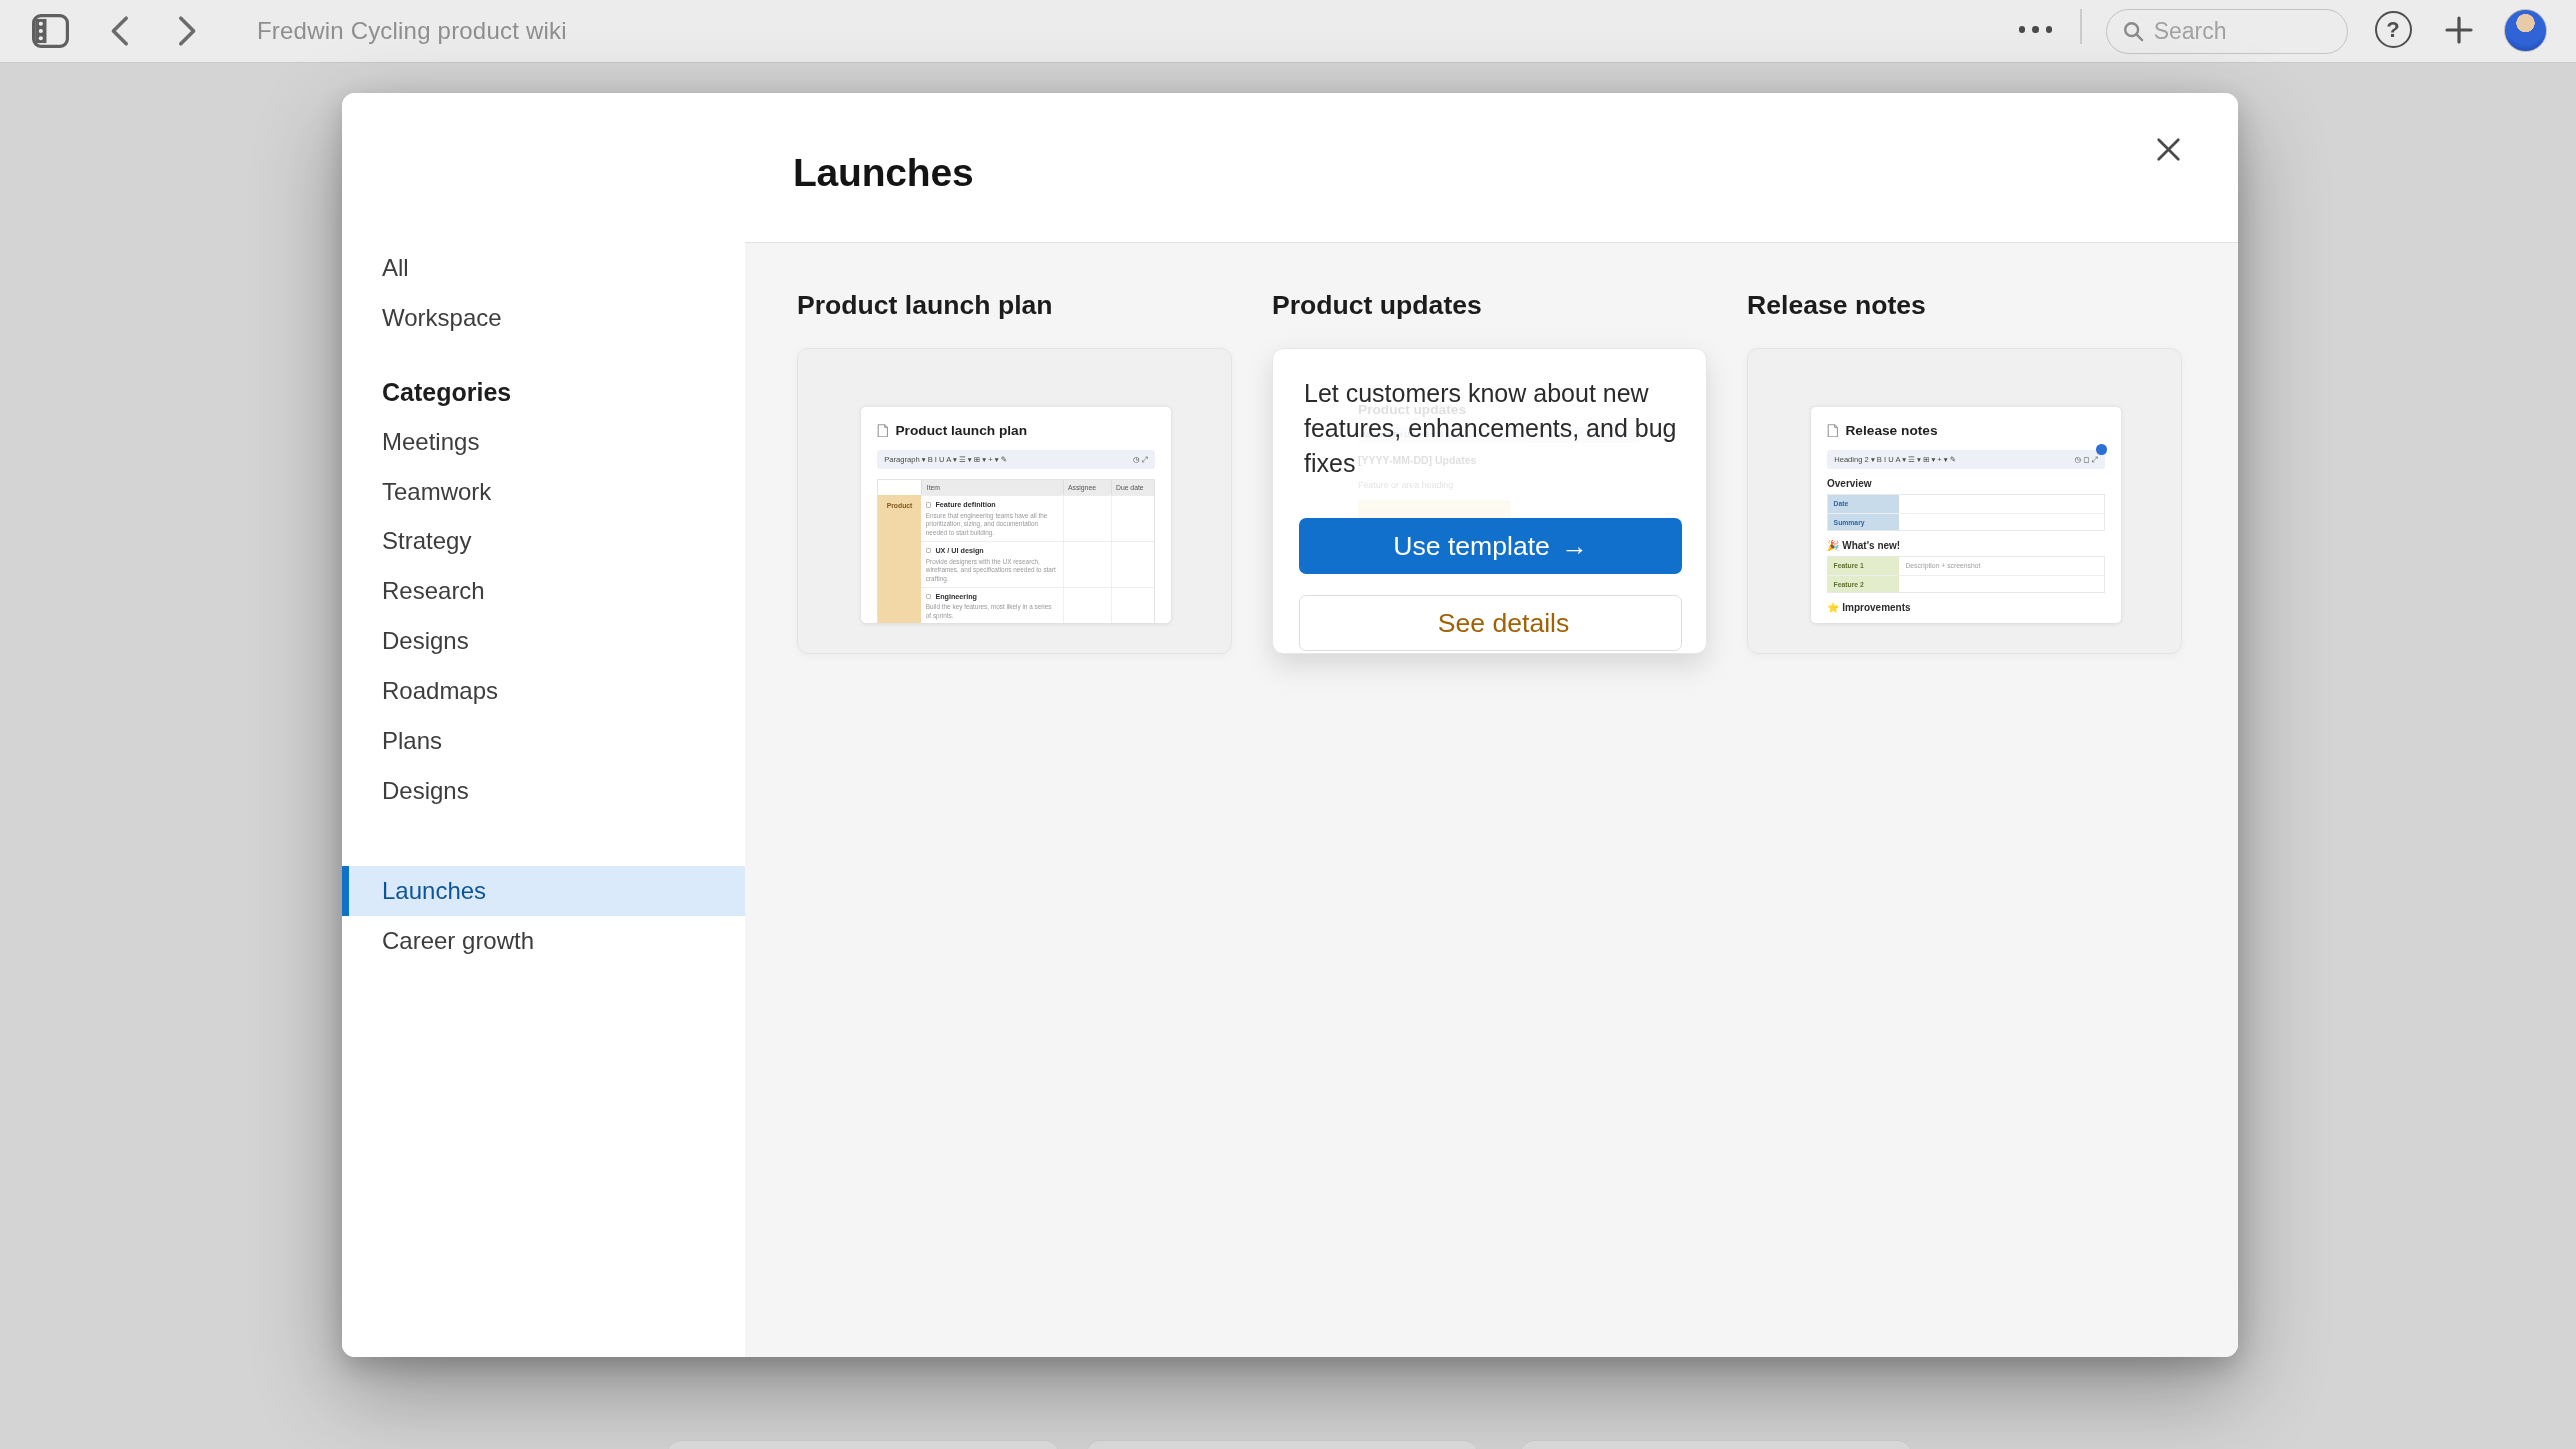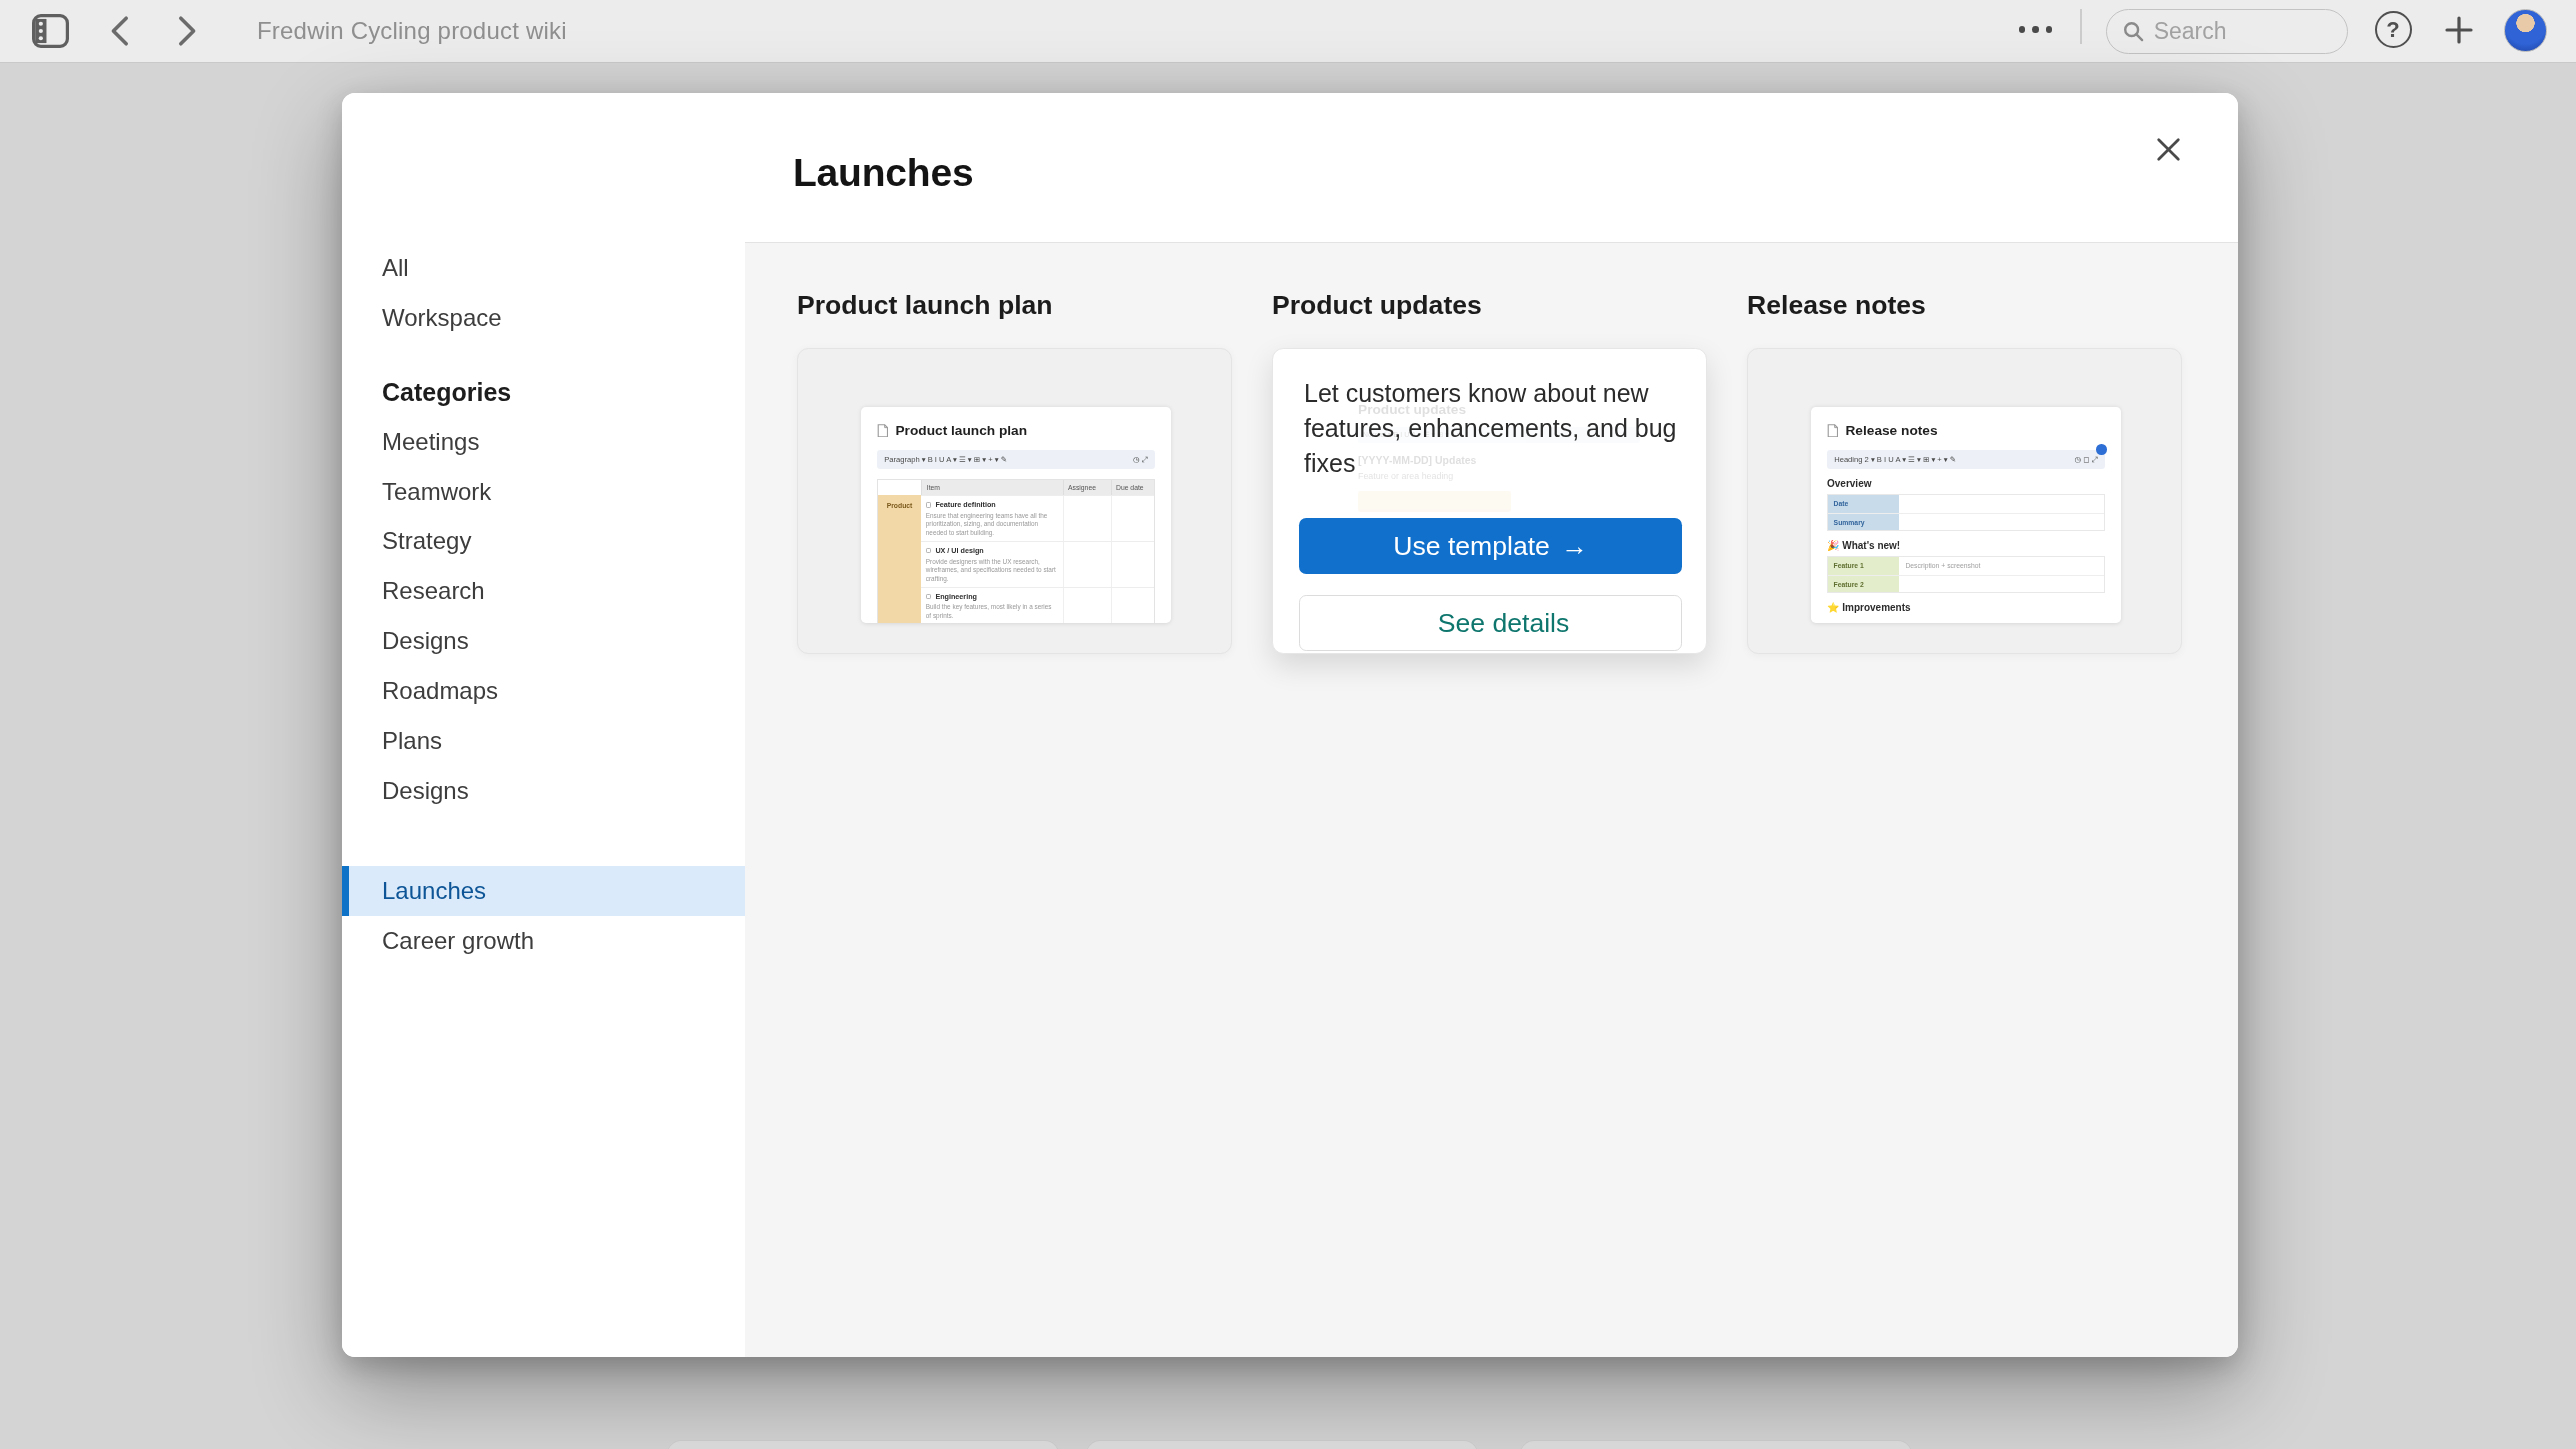--- a/index.html
+++ b/index.html
@@ -124,31 +124,31 @@
   .th3-label { width:71px; padding-left:5.6px; font-size:6.8px; font-weight:700; }
   .th3-val { flex:1; font-size:6.8px; color:#a0a0a0; padding-left:6.4px; }
   .blue-dot { position:absolute; right:14.5px; top:37px; width:10.5px; height:10.5px; border-radius:50%; background:#2e6fd6; }
 
   
   .h-desc { position:absolute; left:31px; top:27px; width:375px; font-size:25px; line-height:35px; color:#2b2b2b; z-index:2; }
   .ghost { position:absolute; left:85px; top:53px; width:282px; opacity:.14; z-index:1; }
   .ghost .g-title { font-size:13.7px; font-weight:700; color:#1f1f1f; }
   .ghost .g-bar { margin-top:9.7px; height:16px; background:#dfe6f0; border-radius:2.4px; font-size:7.2px; color:#333; line-height:16px; padding-left:4.8px; white-space:nowrap; overflow:hidden;}
   .ghost .g-h { margin-top:11.3px; font-size:10.5px; font-weight:700; color:#222; }
-  .ghost .g-s { margin-top:5px; font-size:8.9px; color:#333; }
+  .ghost .g-s { margin-top:14px; font-size:8.9px; color:#333; }
   .ghost .g-block { margin-top:9.7px; width:153px; height:21px; background:#f2d8a6; border-radius:2.4px; }
   .btn-primary {
     position:absolute; left:26px; right:24px; top:169px; height:56px; border-radius:7.2px;
     background:#1170cb; color:#fff; font-size:26.6px; font-weight:500;
     display:flex; align-items:center; justify-content:center; gap:11.3px; cursor:pointer; z-index:3;
     border:none; font-family:"Liberation Sans", sans-serif;
   }
   .btn-secondary {
     position:absolute; left:26px; right:24px; top:246px; height:56px; border-radius:7.2px;
-    background:#fff; border:1.6px solid #dcdcdc; color:#0f766e; font-size:26.6px; font-weight:500;
+    background:#fff; border:1.6px solid #dcdcdc; color:#a16207; font-size:26.6px; font-weight:500;
     display:flex; align-items:center; justify-content:center; cursor:pointer; z-index:3;
     font-family:"Liberation Sans", sans-serif;
     padding-left:26px;
   }
   svg { display:block; }
 </style>
 </head>
 <body>
 
 <div class="topbar">

